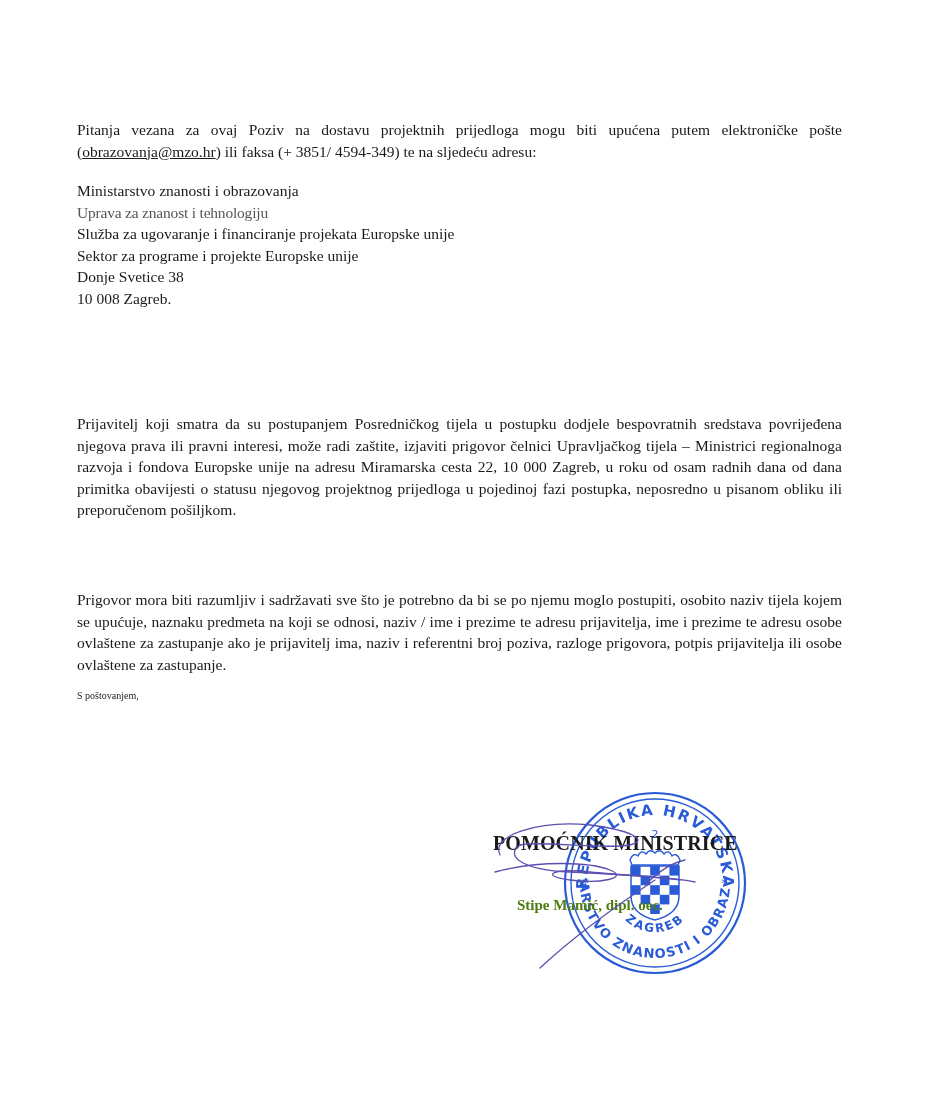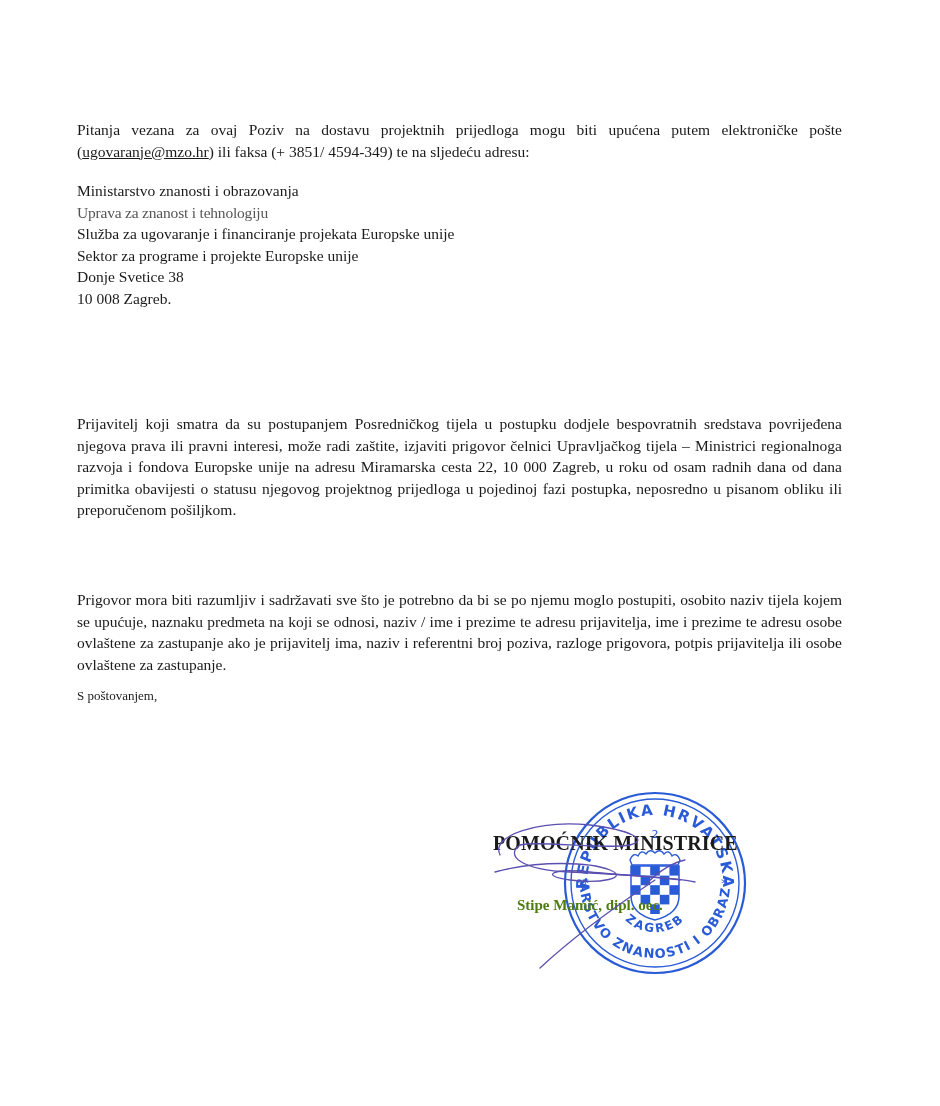--- a/index.html
+++ b/index.html
@@ -45,21 +45,21 @@
     }
     .address div { white-space: nowrap; }
     .address .faded { color: #555555; letter-spacing: -0.2px; transform: scaleY(0.92); transform-origin: left center; }
     .para-2 { top: 348px; }
     .para-3 { top: 413px; }
     .para-4 { top: 589px; }
     .closing {
       position: absolute;
       left: 77px;
       top: 685px;
-      font-size: 13px;
+      font-size: 10px;
       line-height: 21.6px;
     }
     .sig-title {
       position: absolute;
       left: 493px;
       top: 815px;
       font-size: 20px;
       font-weight: bold;
       letter-spacing: 0.1px;
       white-space: nowrap;
@@ -94,21 +94,21 @@
       z-index: 4;
       pointer-events: none;
     }
   </style>
 </head>
 <body>
 
 <div class="page">
 
   <div class="text-block para-1">
-    <p><span>Pitanja vezana za ovaj Poziv na dostavu projektnih prijedloga mogu biti upućena putem elektroničke pošte (</span><span class="email">ugovaranje@mzo.hr</span><span>) ili faksa (+ 3851/ 4594-349) te na sljedeću adresu:</span></p>
+    <p><span>Pitanja vezana za ovaj Poziv na dostavu projektnih prijedloga mogu biti upućena putem elektroničke pošte (</span><span class="email">obrazovanja@mzo.hr</span><span>) ili faksa (+ 3851/ 4594-349) te na sljedeću adresu:</span></p>
   </div>
 
   <div class="address">
     <div>Ministarstvo znanosti i obrazovanja</div>
     <div class="faded">Uprava za znanost i tehnologiju</div>
     <div>Služba za ugovaranje i financiranje projekata Europske unije</div>
     <div>Sektor za programe i projekte Europske unije</div>
     <div>Donje Svetice 38</div>
     <div>10 008 Zagreb.</div>
   </div>

